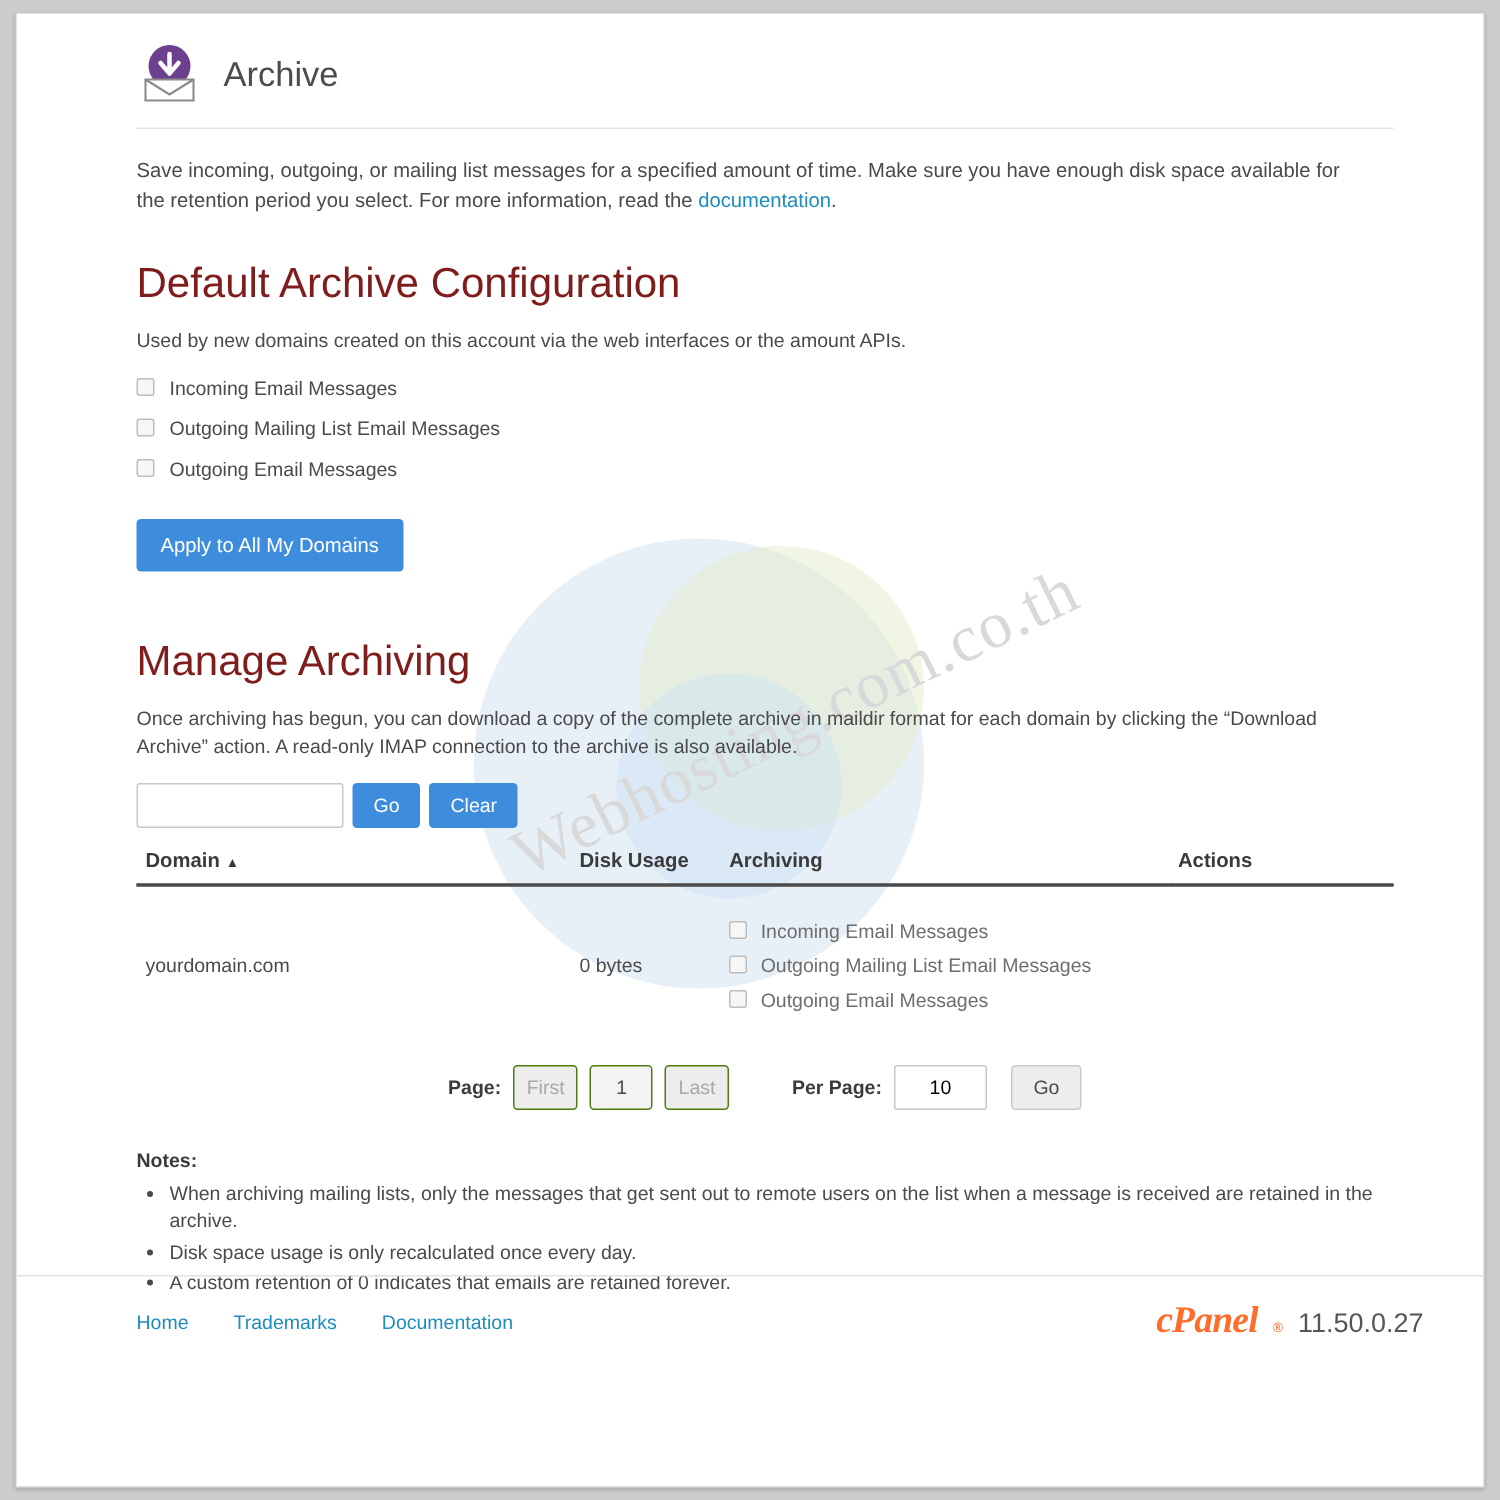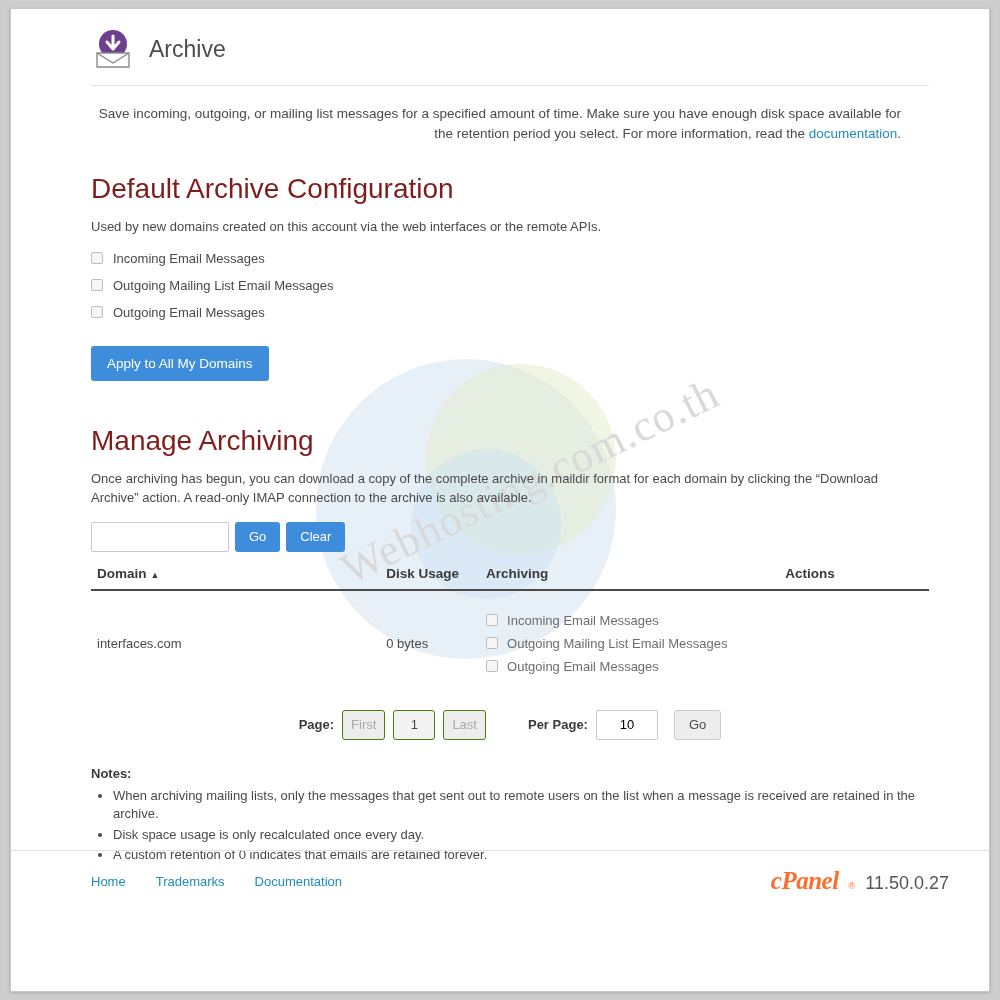--- a/index.html
+++ b/index.html
@@ -83,21 +83,20 @@
     font-weight: normal;
     line-height: 1;
   }
 
   .intro {
     font-size: 13.5px;
     color: #4a4a4a;
     line-height: 1.45;
     margin: 0 0 30px 0;
     max-width: 810px;
-    text-align: right;
   }
   a.link { color: #1e8cbe; text-decoration: none; }
 
   h2.section {
     font-size: 28px;
     font-weight: normal;
     color: #7f1d1d;
     margin: 0 0 12px 0;
   }
   .section-desc {
@@ -318,21 +317,21 @@
           </svg>
         </div>
         <div class="page-title">Archive</div>
       </div>
 
       <p class="intro">
         <span>Save incoming, outgoing, or mailing list messages for a specified amount of time. Make sure you have enough disk space available for the retention period you select. For more information, read the </span><a class="link" href="#">documentation</a><span>.</span>
       </p>
 
       <h2 class="section">Default Archive Configuration</h2>
-      <p class="section-desc">Used by new domains created on this account via the web interfaces or the remote APIs.</p>
+      <p class="section-desc">Used by new domains created on this account via the web interfaces or the amount APIs.</p>
 
       <div class="check-row">
         <span class="cbox"></span>
         <span class="check-label">Incoming Email Messages</span>
       </div>
       <div class="check-row">
         <span class="cbox"></span>
         <span class="check-label">Outgoing Mailing List Email Messages</span>
       </div>
       <div class="check-row">
@@ -359,21 +358,21 @@
             <th class="th-domain">
               <span>Domain</span><span class="sort-arrow">▲</span>
             </th>
             <th class="th-disk">Disk Usage</th>
             <th class="th-arch">Archiving</th>
             <th class="th-act">Actions</th>
           </tr>
         </thead>
         <tbody>
           <tr>
-            <td>interfaces.com</td>
+            <td>yourdomain.com</td>
             <td>0 bytes</td>
             <td class="arch-cell">
               <div class="arch-line">
                 <span class="cbox"></span>
                 <span class="lbl">Incoming Email Messages</span>
               </div>
               <div class="arch-line">
                 <span class="cbox"></span>
                 <span class="lbl">Outgoing Mailing List Email Messages</span>
               </div>

